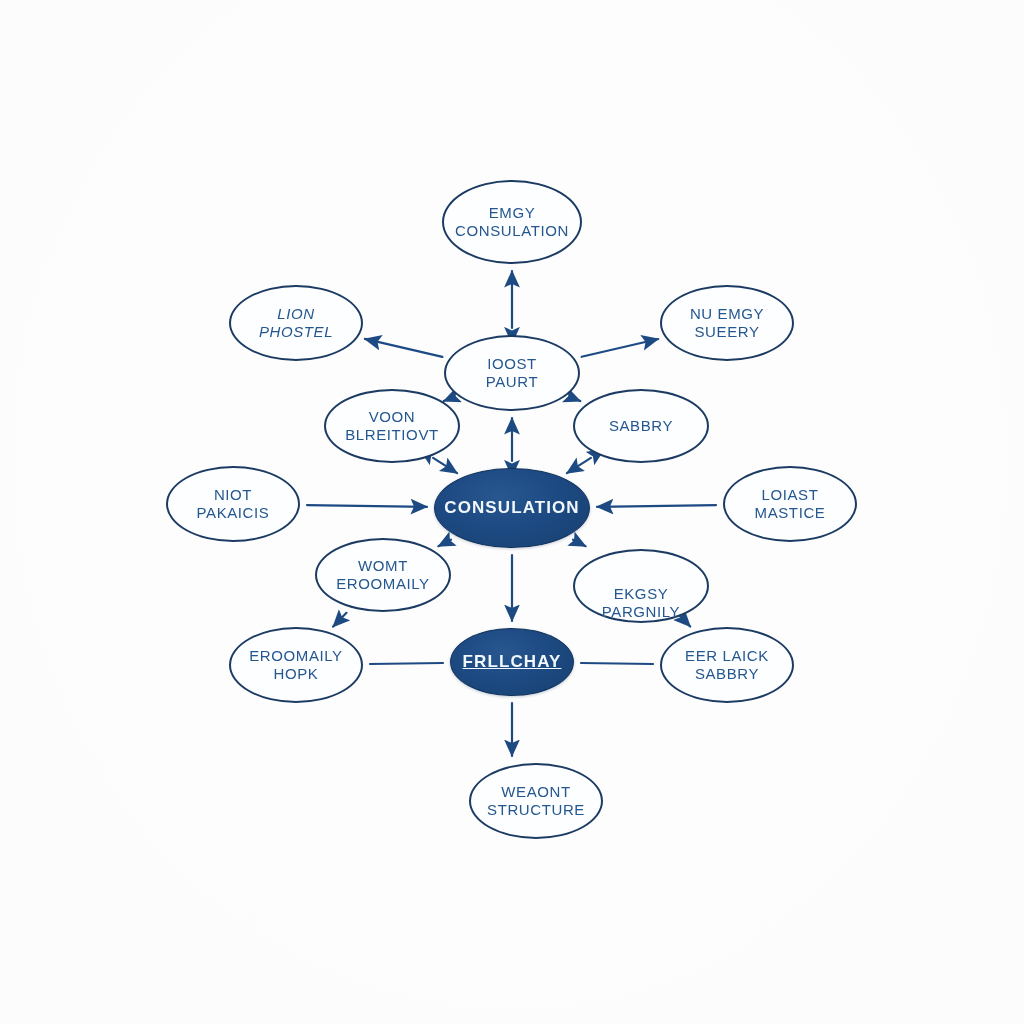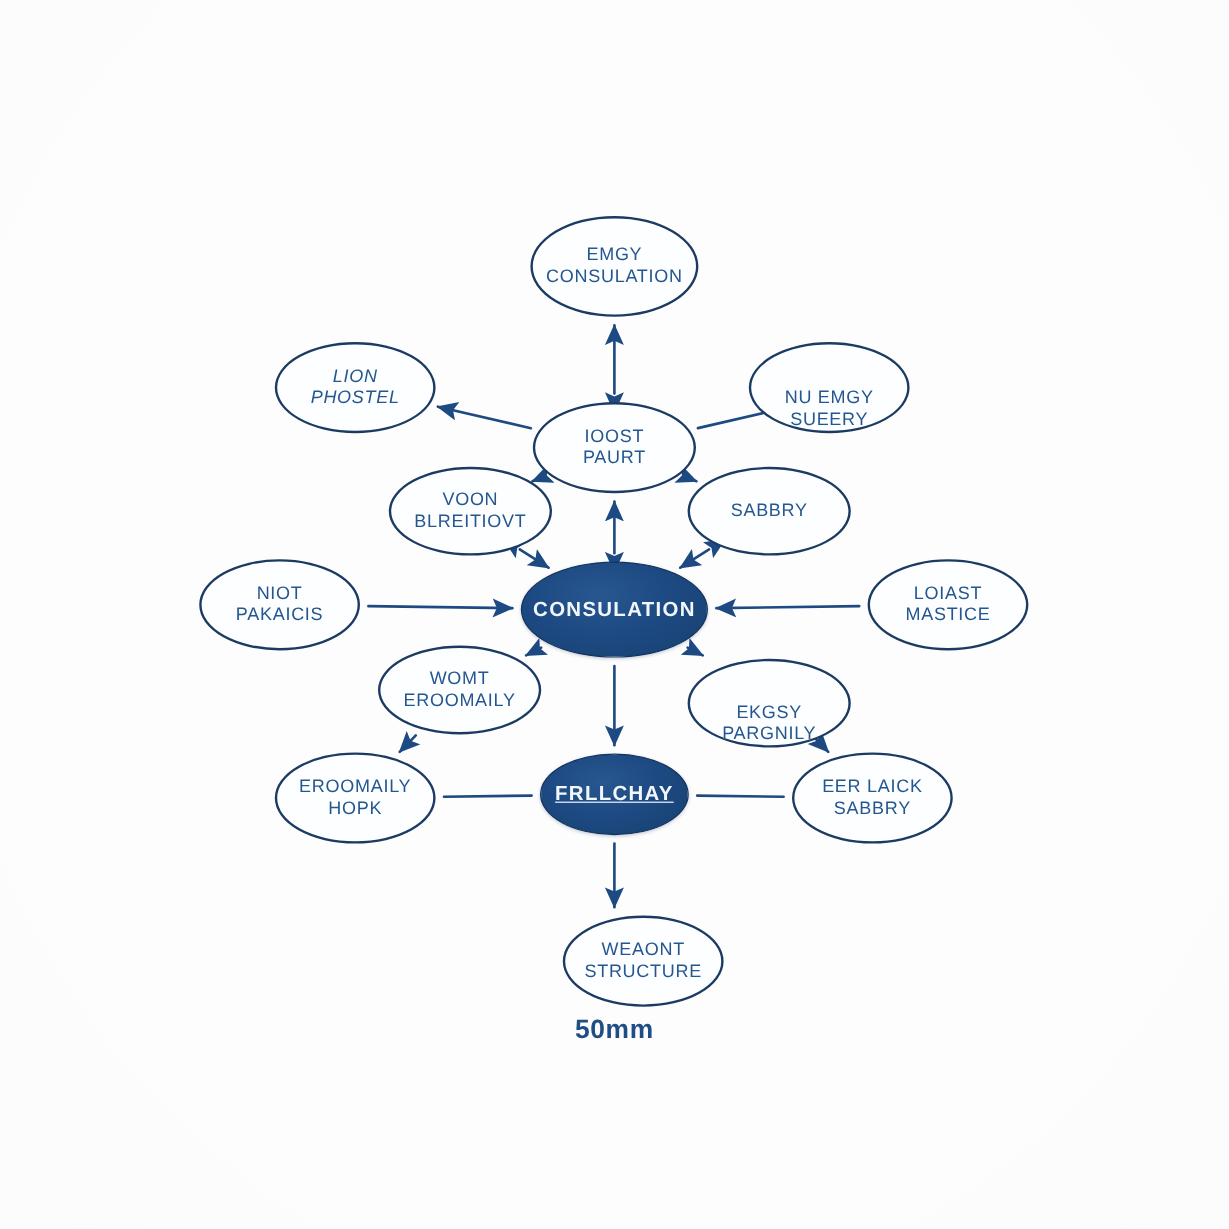--- a/index.html
+++ b/index.html
@@ -107,21 +107,21 @@
     </svg>
   <div id="node-layer">
       <div class="node outline" style="left: 442px; top: 180px; width: 140px; height: 84px;">
         <span class="node-label">EMGY
 CONSULATION</span>
       </div>
       <div class="node outline" style="left: 229px; top: 285px; width: 134px; height: 76px; font-style: italic;">
         <span class="node-label">LION
 PHOSTEL</span>
       </div>
-      <div class="node outline" style="left: 624px; top: 285px; width: 134px; height: 76px; align-items: flex-end;">
+      <div class="node outline" style="left: 660px; top: 285px; width: 134px; height: 76px;">
         <span class="node-label">NU EMGY
 SUEERY</span>
       </div>
       <div class="node outline" style="left: 444px; top: 335px; width: 136px; height: 76px;">
         <span class="node-label">IOOST
 PAURT</span>
       </div>
       <div class="node outline" style="left: 324px; top: 389px; width: 136px; height: 74px;">
         <span class="node-label">VOON
 BLREITIOVT</span>
@@ -157,14 +157,13 @@
       </div>
       <div class="node outline" style="left: 660px; top: 627px; width: 134px; height: 76px;">
         <span class="node-label">EER LAICK
 SABBRY</span>
       </div>
       <div class="node outline" style="left: 469px; top: 763px; width: 134px; height: 76px;">
         <span class="node-label">WEAONT
 STRUCTURE</span>
       </div>
     </div>
-  <div class="scale-caption" style="left:412px; top:845px;">50mm</div>
 </div>
 
 </body></html>

